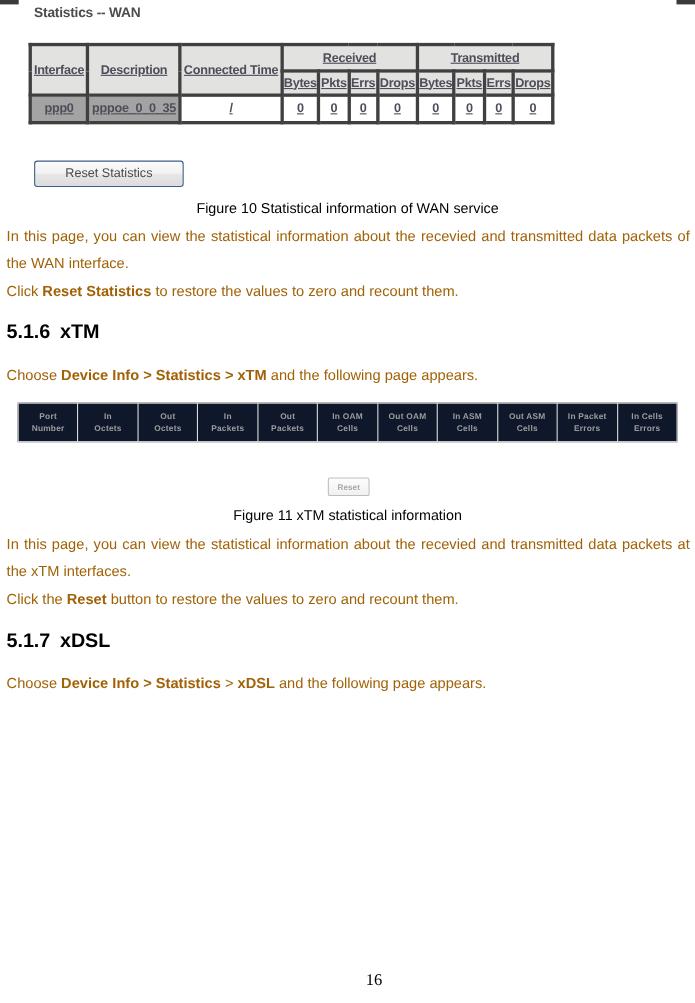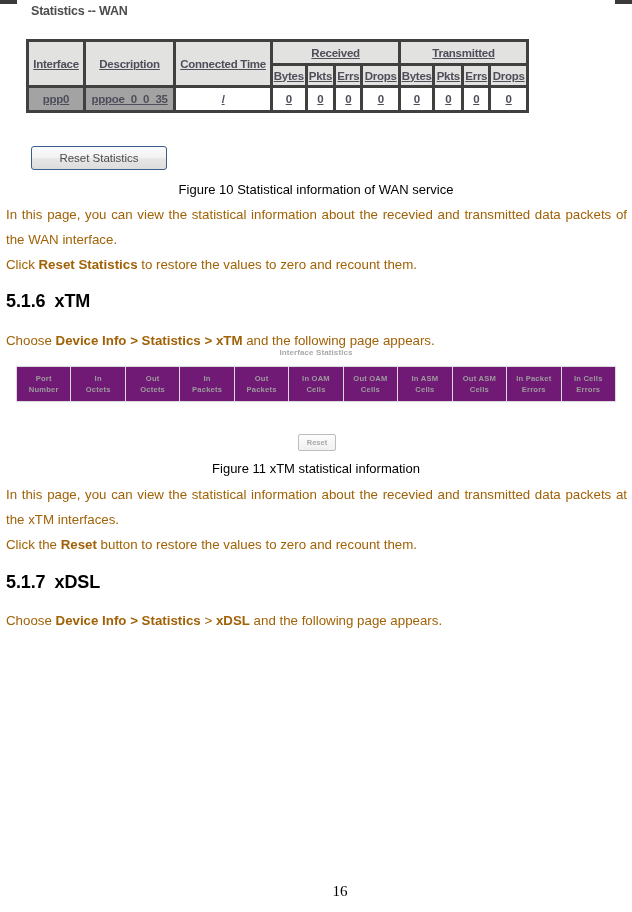--- a/index.html
+++ b/index.html
@@ -25,21 +25,20 @@
   }
   .crop-mark.left  { left: 0;  width: 17px; }
   .crop-mark.right { right: 0; width: 17px; }
 
   
   .wan-shot {
     position: absolute;
     left: 0; top: 0;
     width: 504px;
     height: 178px;
-    padding-left: 25px;
   }
   .wan-title {
     position: absolute;
     left: 31px; top: 4px;
     font-size: 12.5px;
     font-weight: bold;
     color: #4c4c4c;
     letter-spacing: -0.2px;
     white-space: nowrap;
   }
@@ -137,21 +136,21 @@
     font-weight: bold;
     color: #a9a9a9;
     letter-spacing: 0.1px;
   }
   table.xtm {
     position: absolute;
     left: 16px; top: 18px;
     width: 600px;
     border-collapse: collapse;
     border: 1px solid #d8d8d8;
-    background: #701a75;
+    background: #0f172a;
     table-layout: fixed;
   }
   table.xtm th {
     border: 1px solid #dadada;
     padding: 3px 1px;
     height: 28px;
     vertical-align: middle;
     font-size: 7.6px;
     font-weight: bold;
     color: #9c9c9c;
@@ -263,21 +262,20 @@
 
 <h3 class="heading" style="top:291px;">
   <span class="num">5.1.6</span><span>xTM</span>
 </h3>
 
 <p class="body" style="top:328px;">
   <span>Choose </span><b>Device Info &gt; Statistics &gt; xTM</b><span> and the following page appears.</span>
 </p>
 
 <div class="xtm-shot">
-  <div class="xtm-caption-top">Interface Statistics</div>
 
   <table class="xtm">
     <thead>
       <tr>
         <th>
           <span>Port</span>
           <span>Number</span>
         </th>
         <th>
           <span>In</span>

